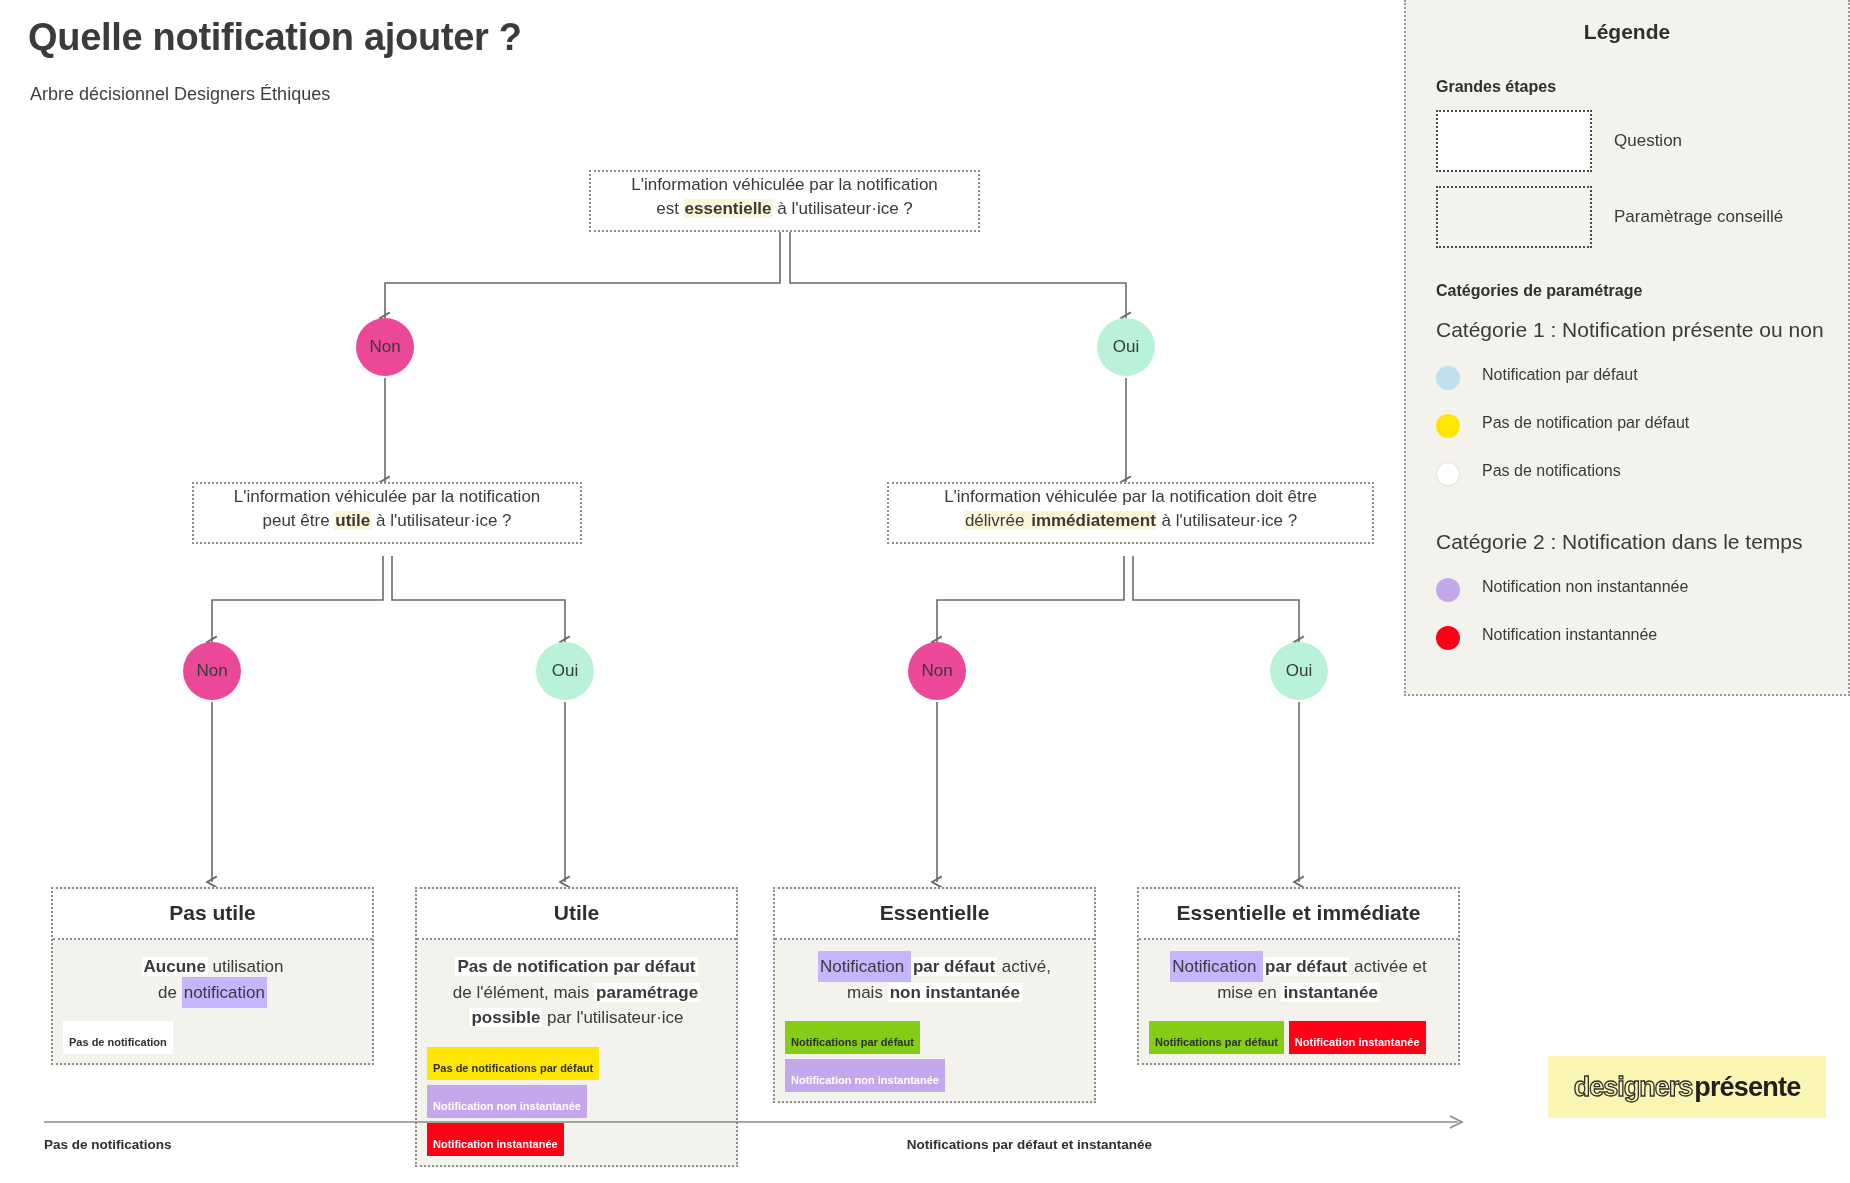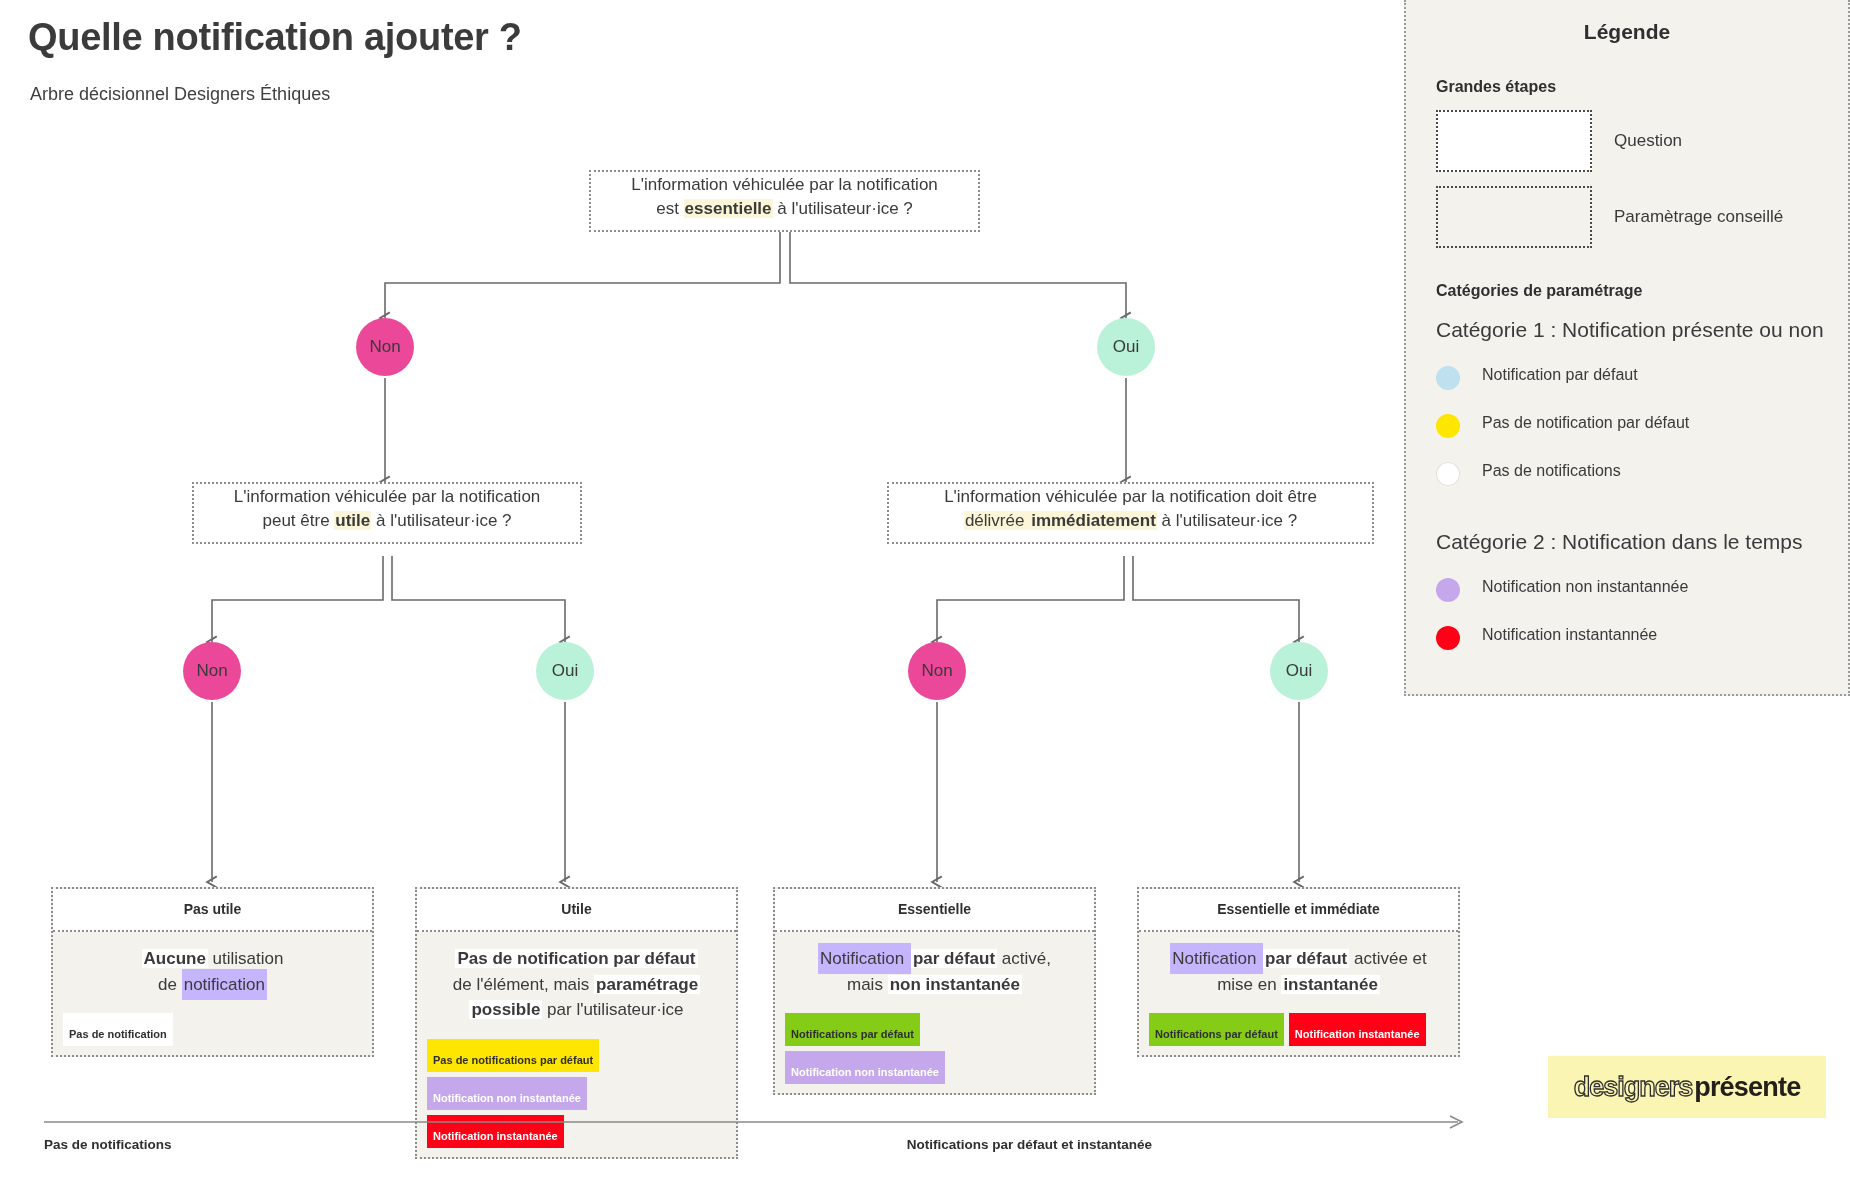--- a/index.html
+++ b/index.html
@@ -91,21 +91,21 @@
   
   .outcome {
     position: absolute;
     border: 2px dotted #8d8d8d;
     background: #f4f2ed;
   }
   .outcome-head {
     background: #ffffff;
     border-bottom: 2px dotted #8d8d8d;
     text-align: center;
-    font-size: 14px; font-weight: 700; color: #2f2f2f;
+    font-size: 21px; font-weight: 700; color: #2f2f2f;
     padding: 12px 4px 13px 4px;
   }
   .outcome-body {
     padding: 14px 12px 6px 12px;
     text-align: center;
     font-size: 17px; line-height: 1.5; color: #3a3a3a;
   }
   .outcome-body .wh { background: #c4b5fd; padding: 6px 2px; }
   .outcome-body .whb { background: #ffffff; font-weight: 700; padding: 0 2px; }
   .tags {

